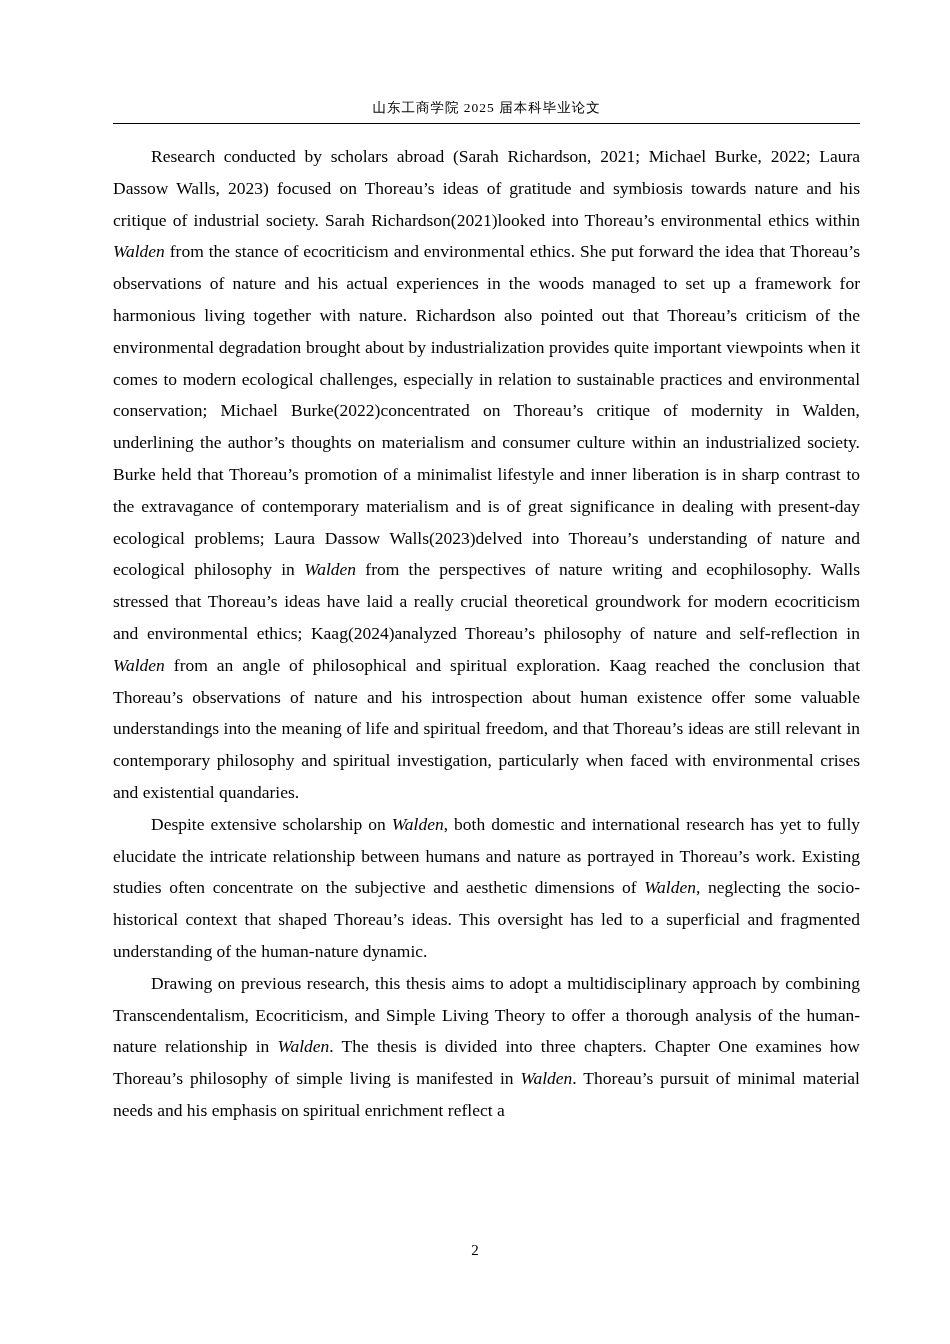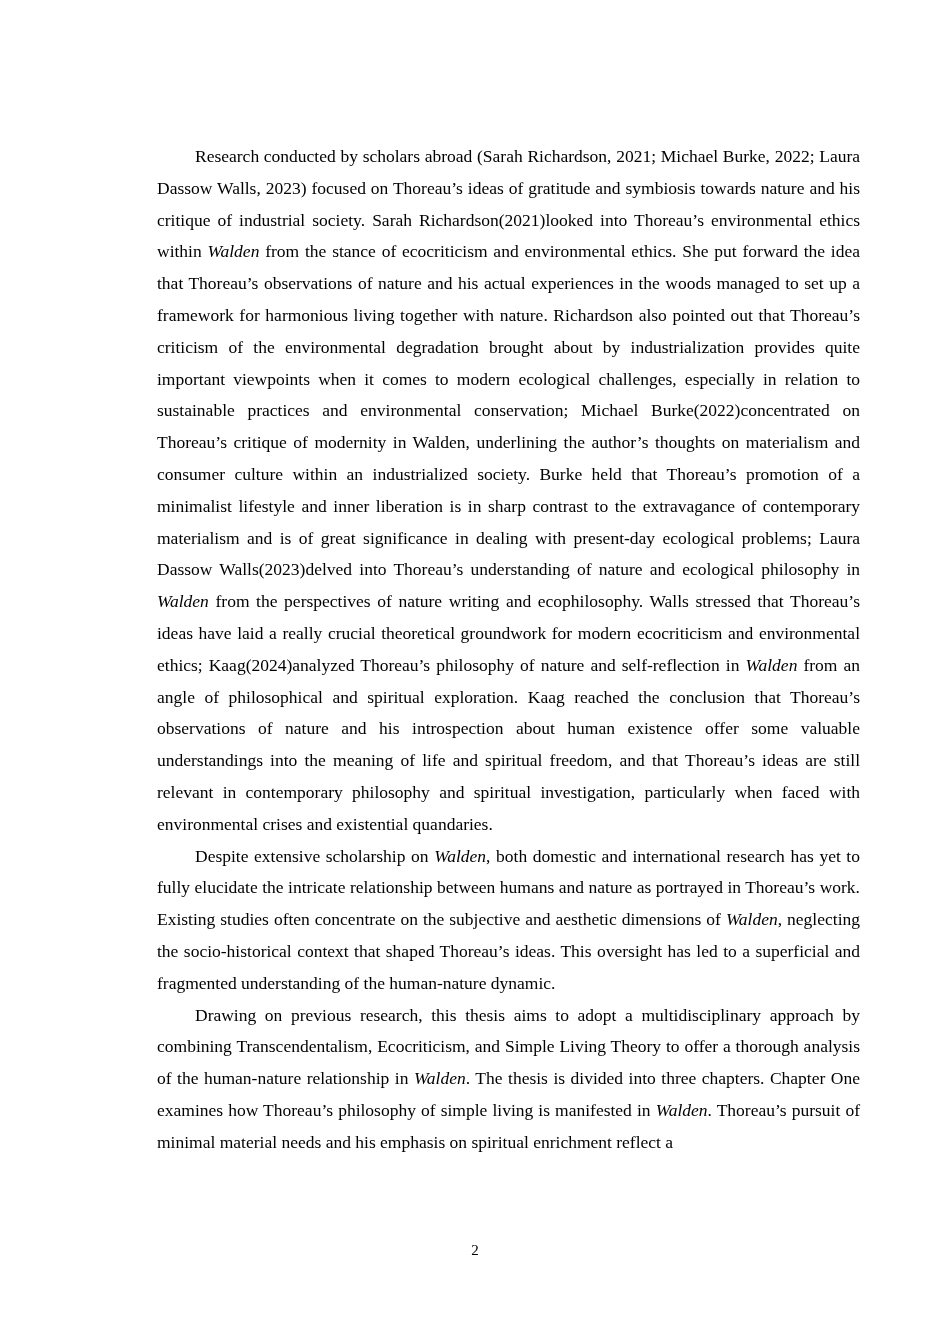--- a/index.html
+++ b/index.html
@@ -29,35 +29,38 @@
     position: absolute;
     top: 141px;
     left: 113px;
     width: 747px;
     font-size: 17.5px;
     line-height: 31.8px;
     text-align: justify;
     text-justify: inter-word;
   }
   .para { margin: 0; padding: 0; }
-  .para.indent { text-indent: 38px; margin-left: 44px; }
+  .para.indent { text-indent: 38px; }
   .italic { font-style: italic; }
   .doc-footer {
     position: absolute;
     top: 1242px;
     left: 0;
     width: 100%;
     text-align: center;
     font-size: 15px;
   }
 </style>
 </head>
 <body>
 
 <div class="page">
+  <header class="doc-header">
+    <span class="header-title">山东工商学院 2025 届本科毕业论文</span>
+  </header>
 
   <main class="doc-body">
       <p class="para indent"><span>Research conducted by scholars abroad (Sarah Richardson, 2021; Michael Burke, 2022; Laura Dassow Walls, 2023) focused on Thoreau’s ideas of gratitude and symbiosis towards nature and his critique of industrial society. Sarah Richardson(2021)looked into Thoreau’s environmental ethics within </span><span class="italic">Walden</span><span> from the stance of ecocriticism and environmental ethics. She put forward the idea that Thoreau’s observations of nature and his actual experiences in the woods managed to set up a framework for harmonious living together with nature. Richardson also pointed out that Thoreau’s criticism of the environmental degradation brought about by industrialization provides quite important viewpoints when it comes to modern ecological challenges, especially in relation to sustainable practices and environmental conservation; Michael Burke(2022)concentrated on Thoreau’s critique of modernity in Walden, underlining the author’s thoughts on materialism and consumer culture within an industrialized society. Burke held that Thoreau’s promotion of a minimalist lifestyle and inner liberation is in sharp contrast to the extravagance of contemporary materialism and is of great significance in dealing with present-day ecological problems; Laura Dassow Walls(2023)delved into Thoreau’s understanding of nature and ecological philosophy in </span><span class="italic">Walden</span><span> from the perspectives of nature writing and ecophilosophy. Walls stressed that Thoreau’s ideas have laid a really crucial theoretical groundwork for modern ecocriticism and environmental ethics; Kaag(2024)analyzed Thoreau’s philosophy of nature and self-reflection in </span><span class="italic">Walden</span><span> from an angle of philosophical and spiritual exploration. Kaag reached the conclusion that Thoreau’s observations of nature and his introspection about human existence offer some valuable understandings into the meaning of life and spiritual freedom, and that Thoreau’s ideas are still relevant in contemporary philosophy and spiritual investigation, particularly when faced with environmental crises and existential quandaries.</span></p>
       <p class="para indent"><span>Despite extensive scholarship on </span><span class="italic">Walden</span><span>, both domestic and international research has yet to fully elucidate the intricate relationship between humans and nature as portrayed in Thoreau’s work. Existing studies often concentrate on the subjective and aesthetic dimensions of </span><span class="italic">Walden</span><span>, neglecting the socio-historical context that shaped Thoreau’s ideas. This oversight has led to a superficial and fragmented understanding of the human-nature dynamic.</span></p>
       <p class="para indent"><span>Drawing on previous research, this thesis aims to adopt a multidisciplinary approach by combining Transcendentalism, Ecocriticism, and Simple Living Theory to offer a thorough analysis of the human-nature relationship in </span><span class="italic">Walden</span><span>. The thesis is divided into three chapters. Chapter One examines how Thoreau’s philosophy of simple living is manifested in </span><span class="italic">Walden</span><span>. Thoreau’s pursuit of minimal material needs and his emphasis on spiritual enrichment reflect a</span></p>
     </main>
 
   <footer class="doc-footer">
     <span class="page-number">2</span>
   </footer>

